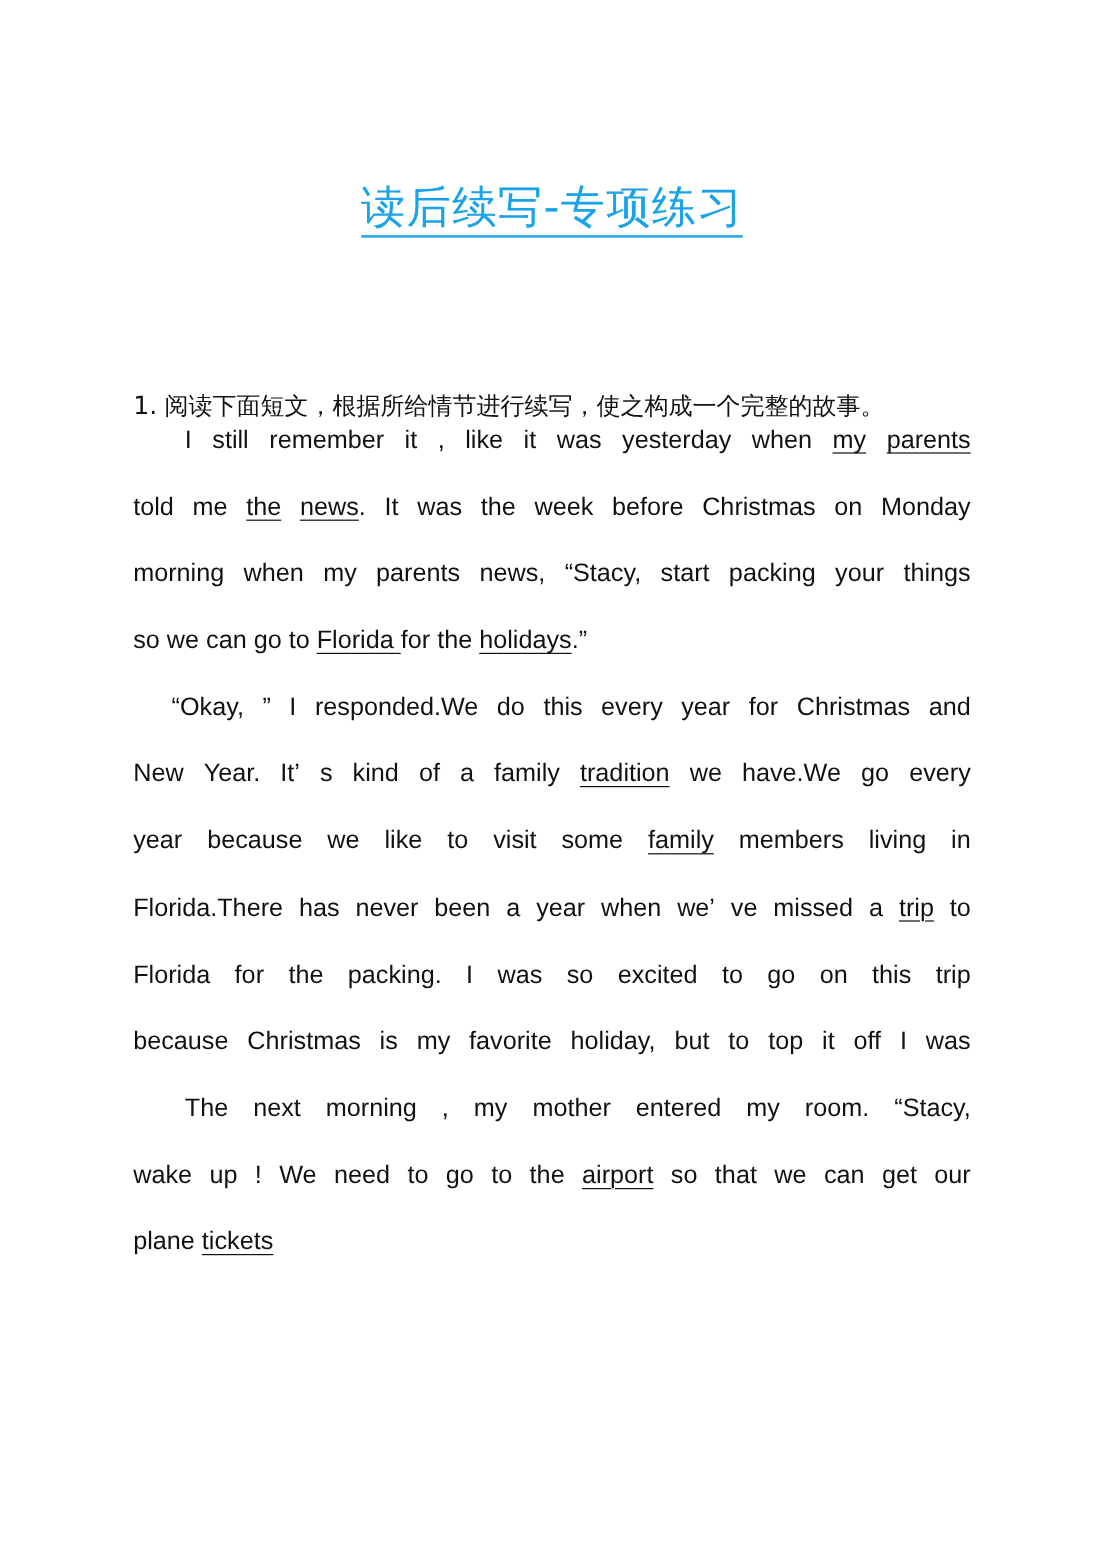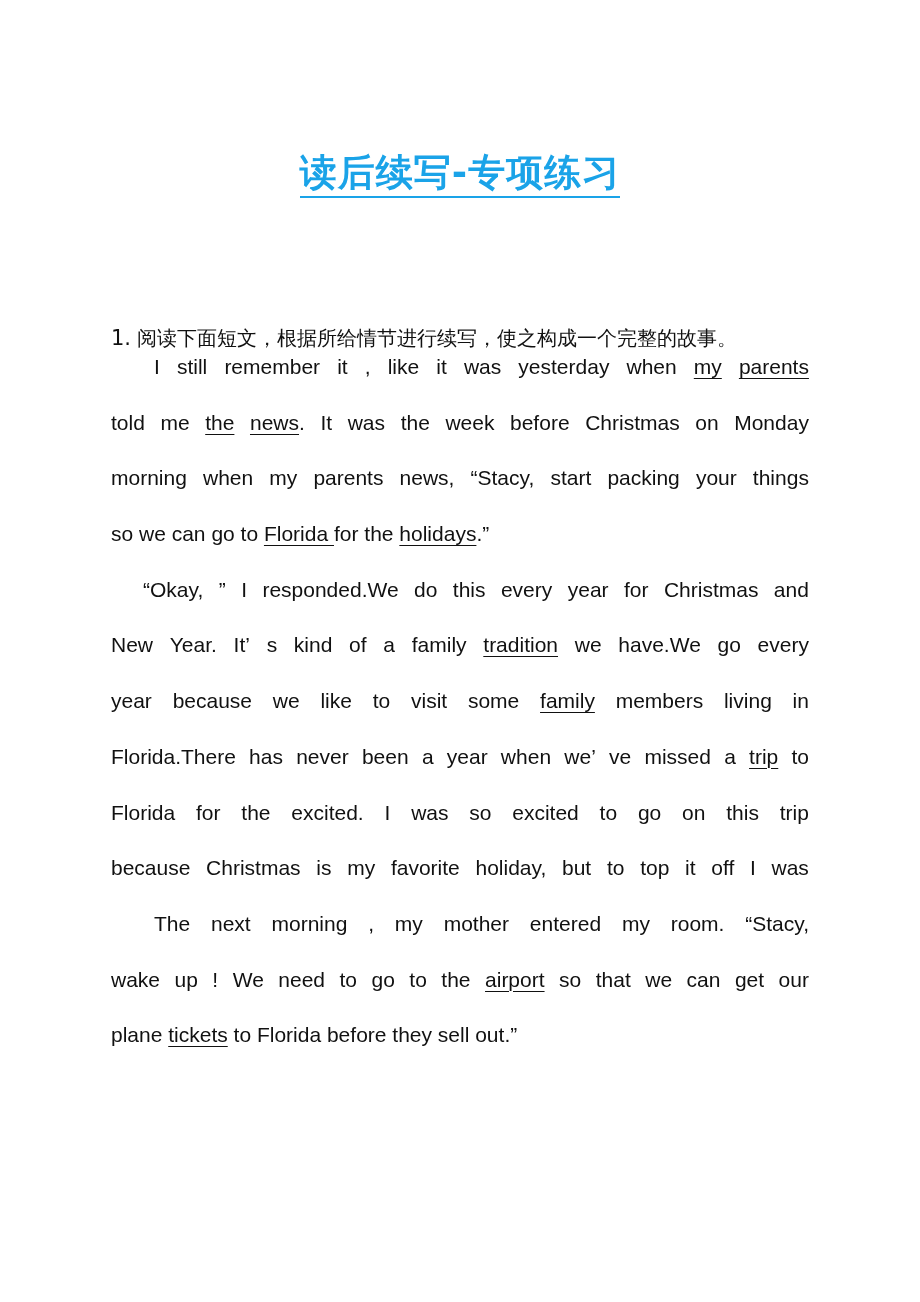--- a/index.html
+++ b/index.html
@@ -1,19 +1,19 @@
 <!DOCTYPE html>
 <html><head>
 <meta charset="utf-8">
 <style>
   html, body { margin: 0; padding: 0; background: #ffffff; }
   body { width: 920px; height: 1302px; position: relative; overflow: hidden;
          font-family: "DejaVu Sans", "Liberation Sans", sans-serif; color: #111; }
   .title { position: absolute; top: 148px; left: 0; width: 920px; text-align: center; }
-  .title span { font-size: 37px; font-weight: bold; color: #1aa3e8; letter-spacing: 1px;
+  .title span { font-size: 37px; font-weight: normal; color: #1aa3e8; letter-spacing: 1px;
                 border-bottom: 2px solid #1aa3e8; padding-bottom: 2px;
                 font-family: "DejaVu Sans", sans-serif; }
   .instruction { position: absolute; top: 296px; left: 111px; font-size: 20px; color: #111; margin-top: 29px; }
   .instruction .num { font-size: 21px; margin-right: 6px; }
   .body-text { position: absolute; top: 339px; left: 111px; width: 698px; }
   .line { height: 55.7px; line-height: 55.7px; font-size: 21px; white-space: nowrap;
           font-family: "Liberation Sans", sans-serif; display: flex; }
   .line.justify { justify-content: space-between; }
   .line .w { display: inline-block; white-space: pre; }
   .u { text-decoration: underline; text-underline-offset: 4px; text-decoration-thickness: 1px; }
@@ -132,21 +132,21 @@
       <span class="w"><span>ve</span></span>
       <span class="w"><span>missed</span></span>
       <span class="w"><span>a</span></span>
       <span class="w"><span class="u">trip</span></span>
       <span class="w"><span>to</span></span>
     </div>
     <div class="line justify">
       <span class="w"><span>Florida</span></span>
       <span class="w"><span>for</span></span>
       <span class="w"><span>the</span></span>
-      <span class="w"><span>excited.</span></span>
+      <span class="w"><span>packing.</span></span>
       <span class="w"><span>I</span></span>
       <span class="w"><span>was</span></span>
       <span class="w"><span>so</span></span>
       <span class="w"><span>excited</span></span>
       <span class="w"><span>to</span></span>
       <span class="w"><span>go</span></span>
       <span class="w"><span>on</span></span>
       <span class="w"><span>this</span></span>
       <span class="w"><span>trip</span></span>
     </div>
@@ -191,15 +191,14 @@
       <span class="w"><span>so</span></span>
       <span class="w"><span>that</span></span>
       <span class="w"><span>we</span></span>
       <span class="w"><span>can</span></span>
       <span class="w"><span>get</span></span>
       <span class="w"><span>our</span></span>
     </div>
     <div class="line">
       <span class="w">plane </span>
       <span class="w u">tickets</span>
-      <span class="w"> to Florida before they sell out.”</span>
     </div>
   </div>
 
 </body></html>

